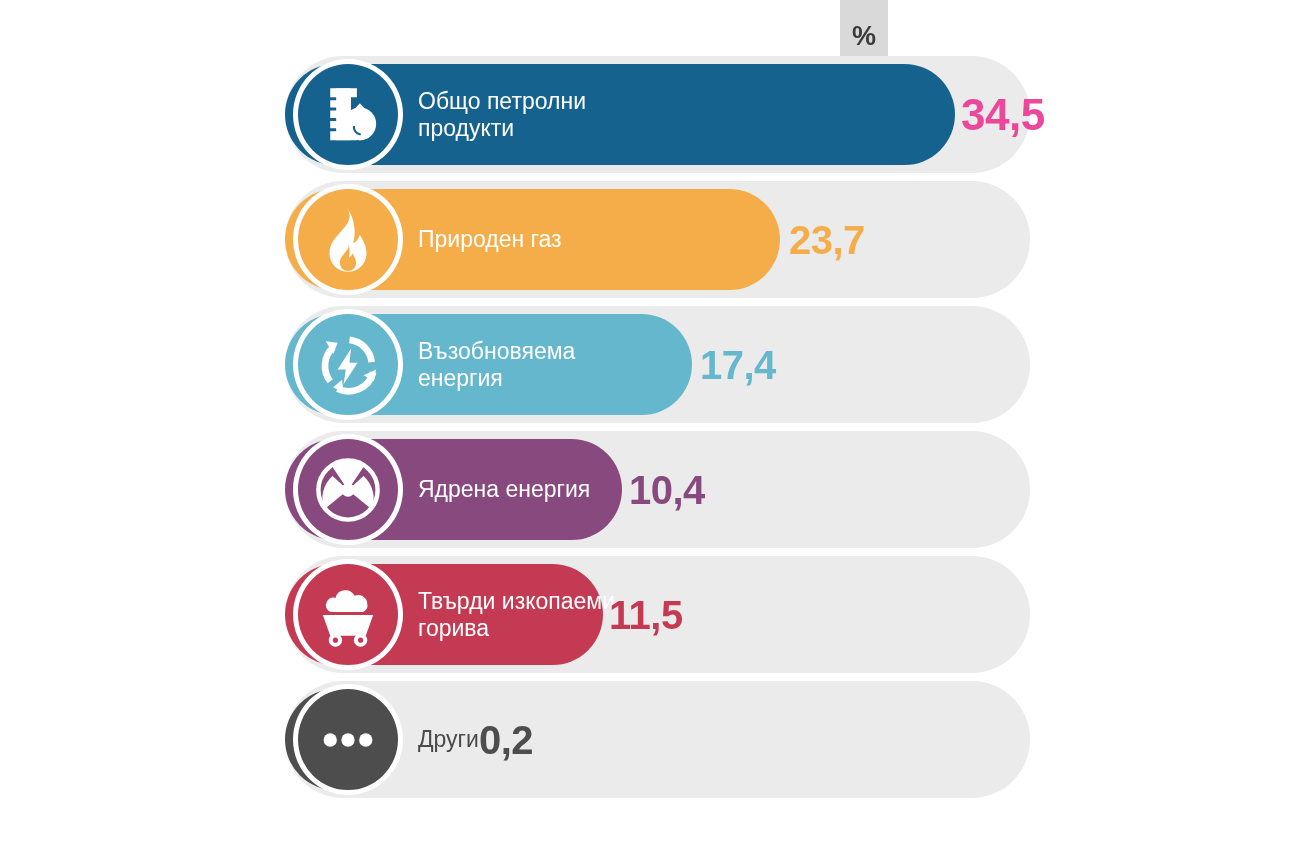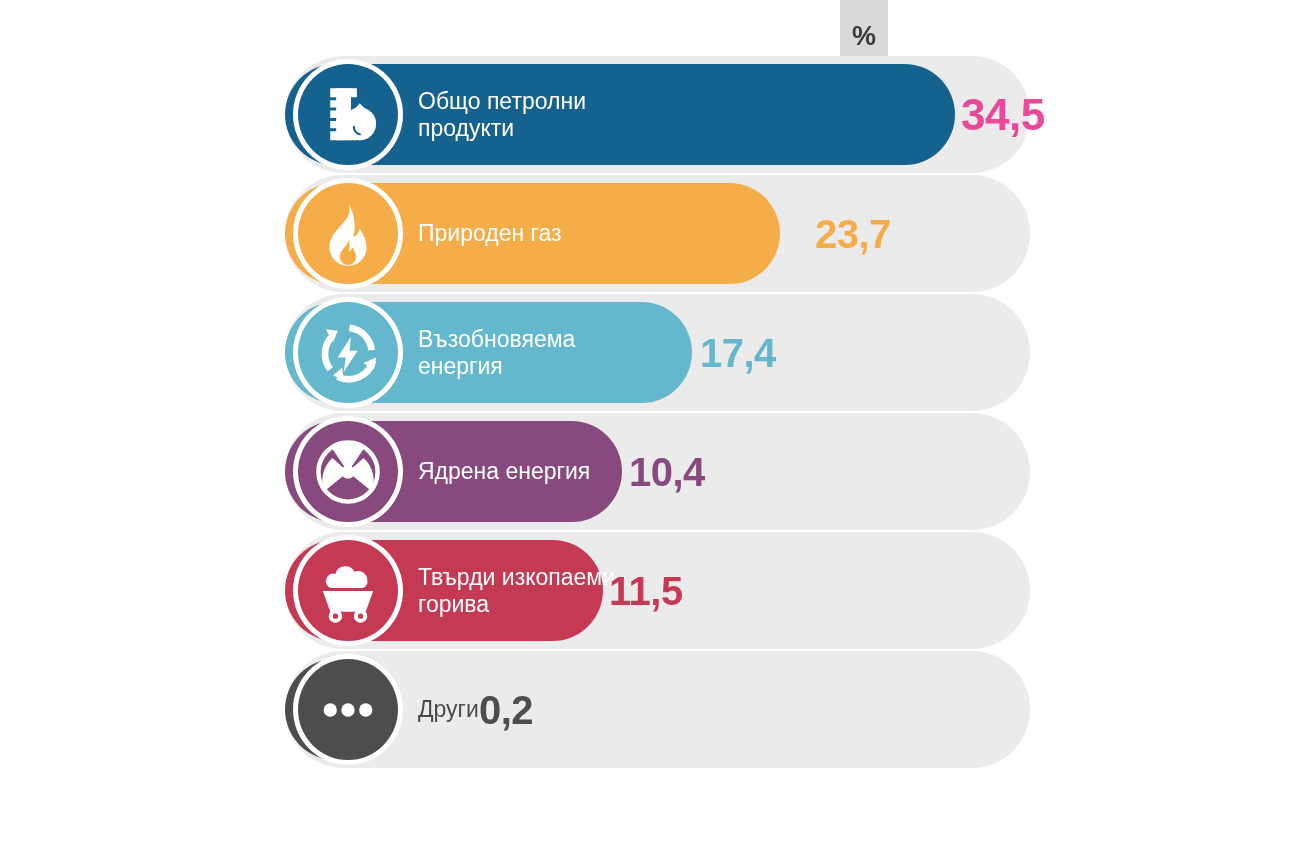--- a/index.html
+++ b/index.html
@@ -45,21 +45,21 @@
   
   .rows {
     position: absolute;
     left: 285px;
     top: 56px;
     width: 745px;
   }
   .row {
     position: relative;
     height: 117px;
-    margin-bottom: 2px;
+    margin-bottom: 8px;
   }
   .track {
     position: absolute;
     left: 0;
     top: 0;
     width: 745px;
     height: 117px;
     background: #ebebeb;
     border-radius: 58px;
   }
@@ -146,21 +146,21 @@
         <div class="bar" style="width: 495px; background: rgb(245, 173, 74);"></div>
         <div class="icon-ring" style="background: rgb(245, 173, 74);">
           <span>
             <svg xmlns="http://www.w3.org/2000/svg" viewBox="0 0 100 100" width="74" height="74" fill="#fff">
               <path d="M50 8c6 14-2 22-9 30-8 9-16 17-16 30a25 25 0 0 0 50 0c0-10-5-18-9-25-2 6-5 10-9 11 4-14 2-32-7-46z"></path>
               <path d="M50 52c3 7-1 11-4 15-4 5-7 8-7 14a11 11 0 0 0 22 0c0-5-3-9-5-13-1 3-3 5-5 6 2-7 1-16-1-22z" fill="#f5ad4a"></path>
             </svg>
           </span>
         </div>
         <div class="bar-label">Природен газ</div>
-        <div class="value" style="left: 530px; color: rgb(245, 173, 74);">23,7</div>
+        <div class="value" style="left: 504px; color: rgb(245, 173, 74);">23,7</div>
       </div>
       <div class="row">
         <div class="track"></div>
         <div class="bar" style="width: 407px; background: rgb(100, 183, 205);"></div>
         <div class="icon-ring" style="background: rgb(100, 183, 205);">
           <span>
             <svg xmlns="http://www.w3.org/2000/svg" viewBox="0 0 100 100" width="74" height="74" fill="#fff">
               <path d="M52 16a34 34 0 0 1 30 30" fill="none" stroke="#fff" stroke-width="9" stroke-linecap="butt"></path>
               <path d="M84 60a34 34 0 0 1-48 22" fill="none" stroke="#fff" stroke-width="9" stroke-linecap="butt"></path>
               <path d="M26 72A34 34 0 0 1 30 26" fill="none" stroke="#fff" stroke-width="9" stroke-linecap="butt"></path>

